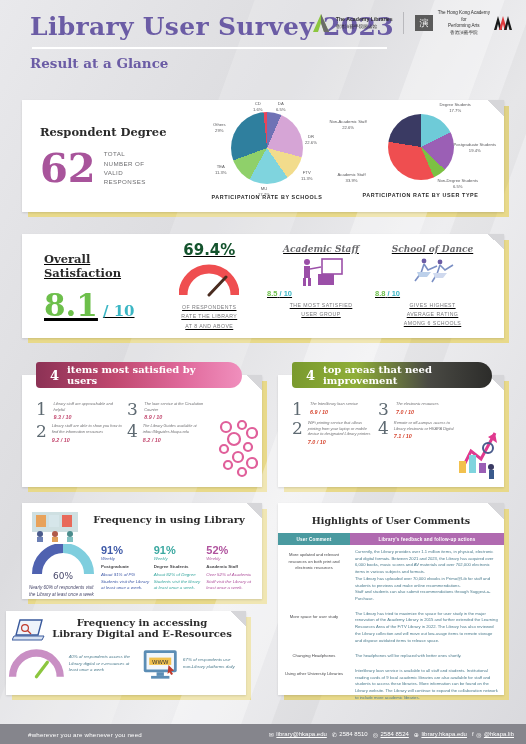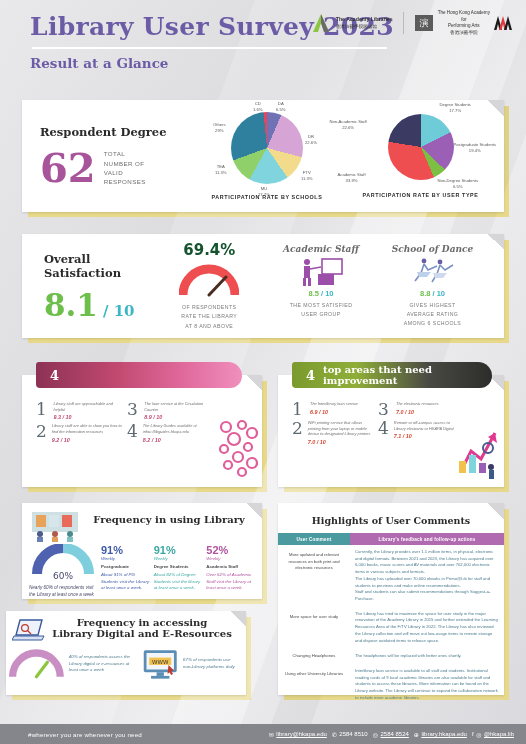--- a/index.html
+++ b/index.html
@@ -38,27 +38,27 @@
   
   #c-profile { left: 22px; top: 100px; width: 482px; height: 112px; }
   .big-num { font-family: "DejaVu Serif", serif; font-weight: bold; font-size: 40px; color: #a8549b; line-height: .95; }
   .num-cap { font-size: 6.2px; color: #6f6f72; line-height: 1.5; letter-spacing: .4px; }
   .donut-cap { font-size: 5.4px; font-weight: bold; letter-spacing: .6px; color: #2b2b2b; text-align: center; }
   .donut-wrap { position: relative; }
   .donut { border-radius: 50%; }
   .dlabel { position: absolute; font-size: 4.2px; color: #59595c; text-align: center; line-height: 1.35; white-space: nowrap; }
 
   
-  #c-sat { left: 22px; top: 234px; width: 482px; height: 104px; }
+  #c-sat { left: 22px; top: 234px; width: 482px; height: 104px; text-decoration: underline; }
   .sat-score { font-family: "DejaVu Serif", serif; font-weight: bold; font-size: 31px; color: #6dbf4b; line-height: 1; }
   .sat-of { font-family: "DejaVu Serif", serif; font-weight: bold; font-size: 15px; color: #3bb6c4; }
   .pct { font-family: "DejaVu Sans", sans-serif; font-weight: bold; font-size: 15px; color: #14532d; }
   .sat-note { font-size: 5.2px; color: #7a7a7d; line-height: 1.75; letter-spacing: .45px; text-align: center; }
   .grp-title { font-family: "DejaVu Serif", serif; font-style: italic; font-weight: bold; font-size: 9px; color: #6a6a6d; text-align: center; }
-  .grp-score { font-size: 7.5px; font-weight: bold; color: #6dbf4b; text-align: center; }
+  .grp-score { font-size: 7.5px; font-weight: bold; color: #6dbf4b; text-align: left; }
   .grp-score span { color: #3bb6c4; }
 
   
   #c-sat4 { left: 22px; top: 375px; width: 240px; height: 112px; }
   #c-imp4 { left: 278px; top: 375px; width: 226px; height: 112px; }
   .brush { position: absolute; left: 14px; top: -13px; height: 26px; display: flex; align-items: center;
            gap: 8px; padding: 0 16px 0 14px; color: #fff; }
   .brush.pink { width: 206px; background: linear-gradient(90deg,#8c3255 0%, #c0486f 38%, #e06a9c 72%, #f08fbd 100%);
                 border-radius: 3px 14px 12px 4px; }
   .brush.green { width: 200px; background: linear-gradient(90deg,#7a9a2e 0%, #8fae38 32%, #4a4a44 68%, #2c2c2a 100%);
@@ -249,20 +249,21 @@
 AMONG 6 SCHOOLS</div>
       </div>
     </div>
   </div>
 </div>
 
 <div class="card" id="c-sat4">
   <div class="fold"></div>
   <div class="brush pink">
     <span class="brush-num">4</span>
+    <span class="brush-txt">items most satisfied by users</span>
   </div>
   <svg width="46" height="60" viewBox="0 0 46 60" style="position:absolute;right:4px;bottom:8px">
     <g fill="none" stroke="#e05f9a" stroke-width="2.2">
       <circle cx="14" cy="8" r="5"></circle>
         <circle cx="30" cy="6" r="4"></circle>
         <circle cx="40" cy="14" r="5"></circle>
       <circle cx="22" cy="20" r="6"></circle>
         <circle cx="36" cy="28" r="4"></circle>
         <circle cx="12" cy="30" r="4"></circle>
       <circle cx="26" cy="38" r="5"></circle>

